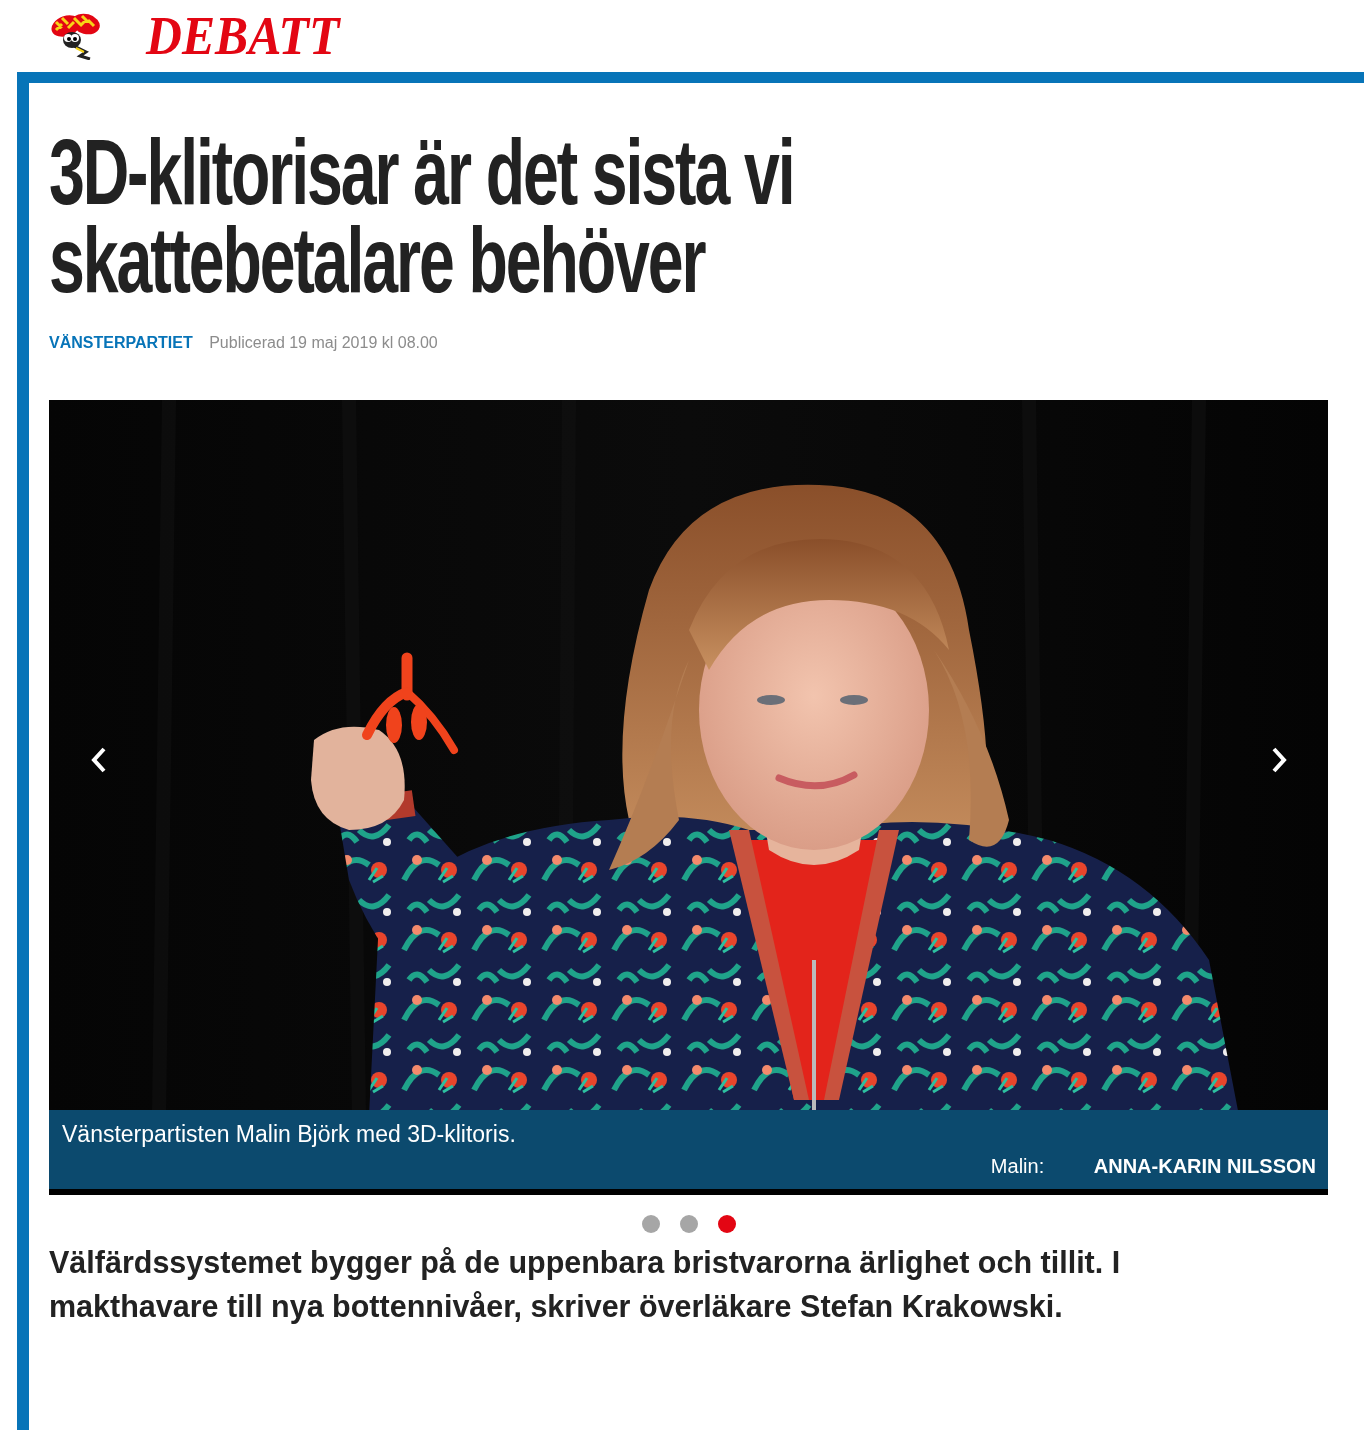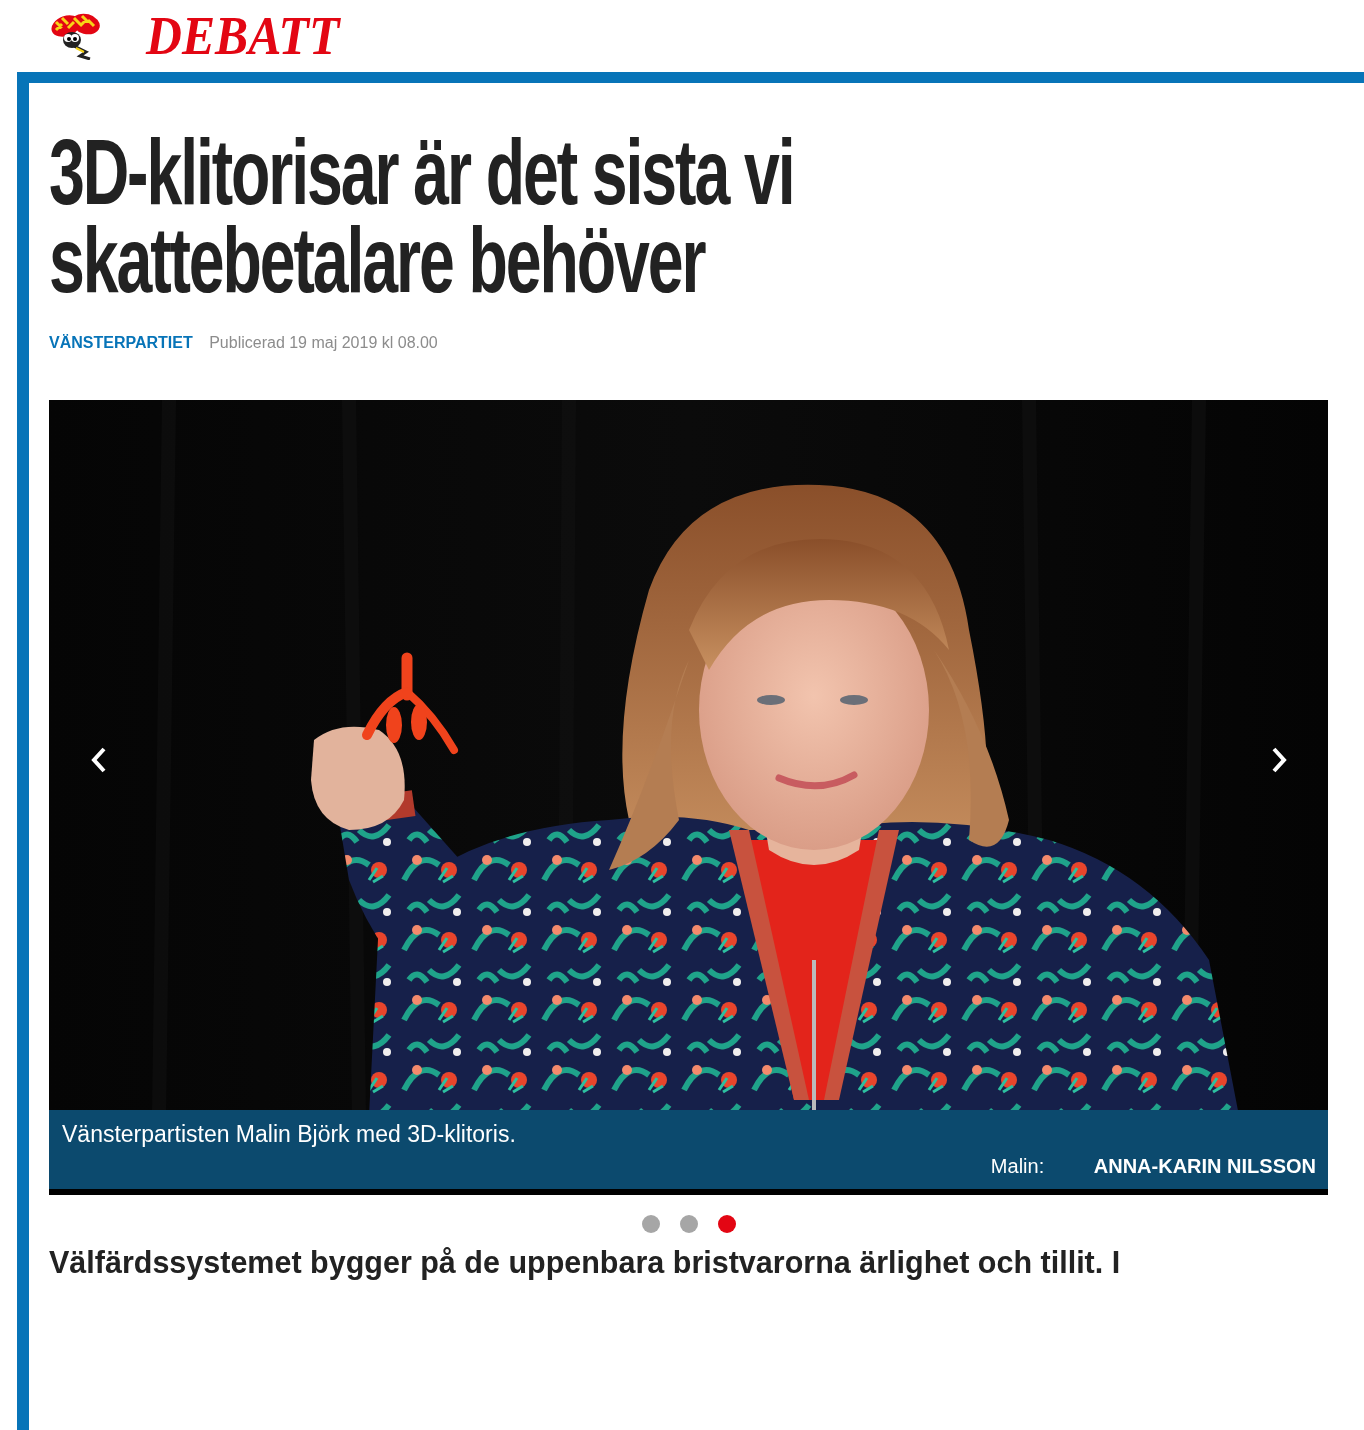--- a/index.html
+++ b/index.html
@@ -160,13 +160,14 @@
 </div>
 
 <div class="dots">
   <div class="dot"></div>
   <div class="dot"></div>
   <div class="dot active"></div>
 </div>
 
 <p class="lead">
   <span style="display:block">Välfärdssystemet bygger på de uppenbara bristvarorna ärlighet och tillit. I</span>
+  <span style="display:block">makthavare till nya bottennivåer, skriver överläkare Stefan Krakowski.</span>
 </p>
 
 </body></html>

